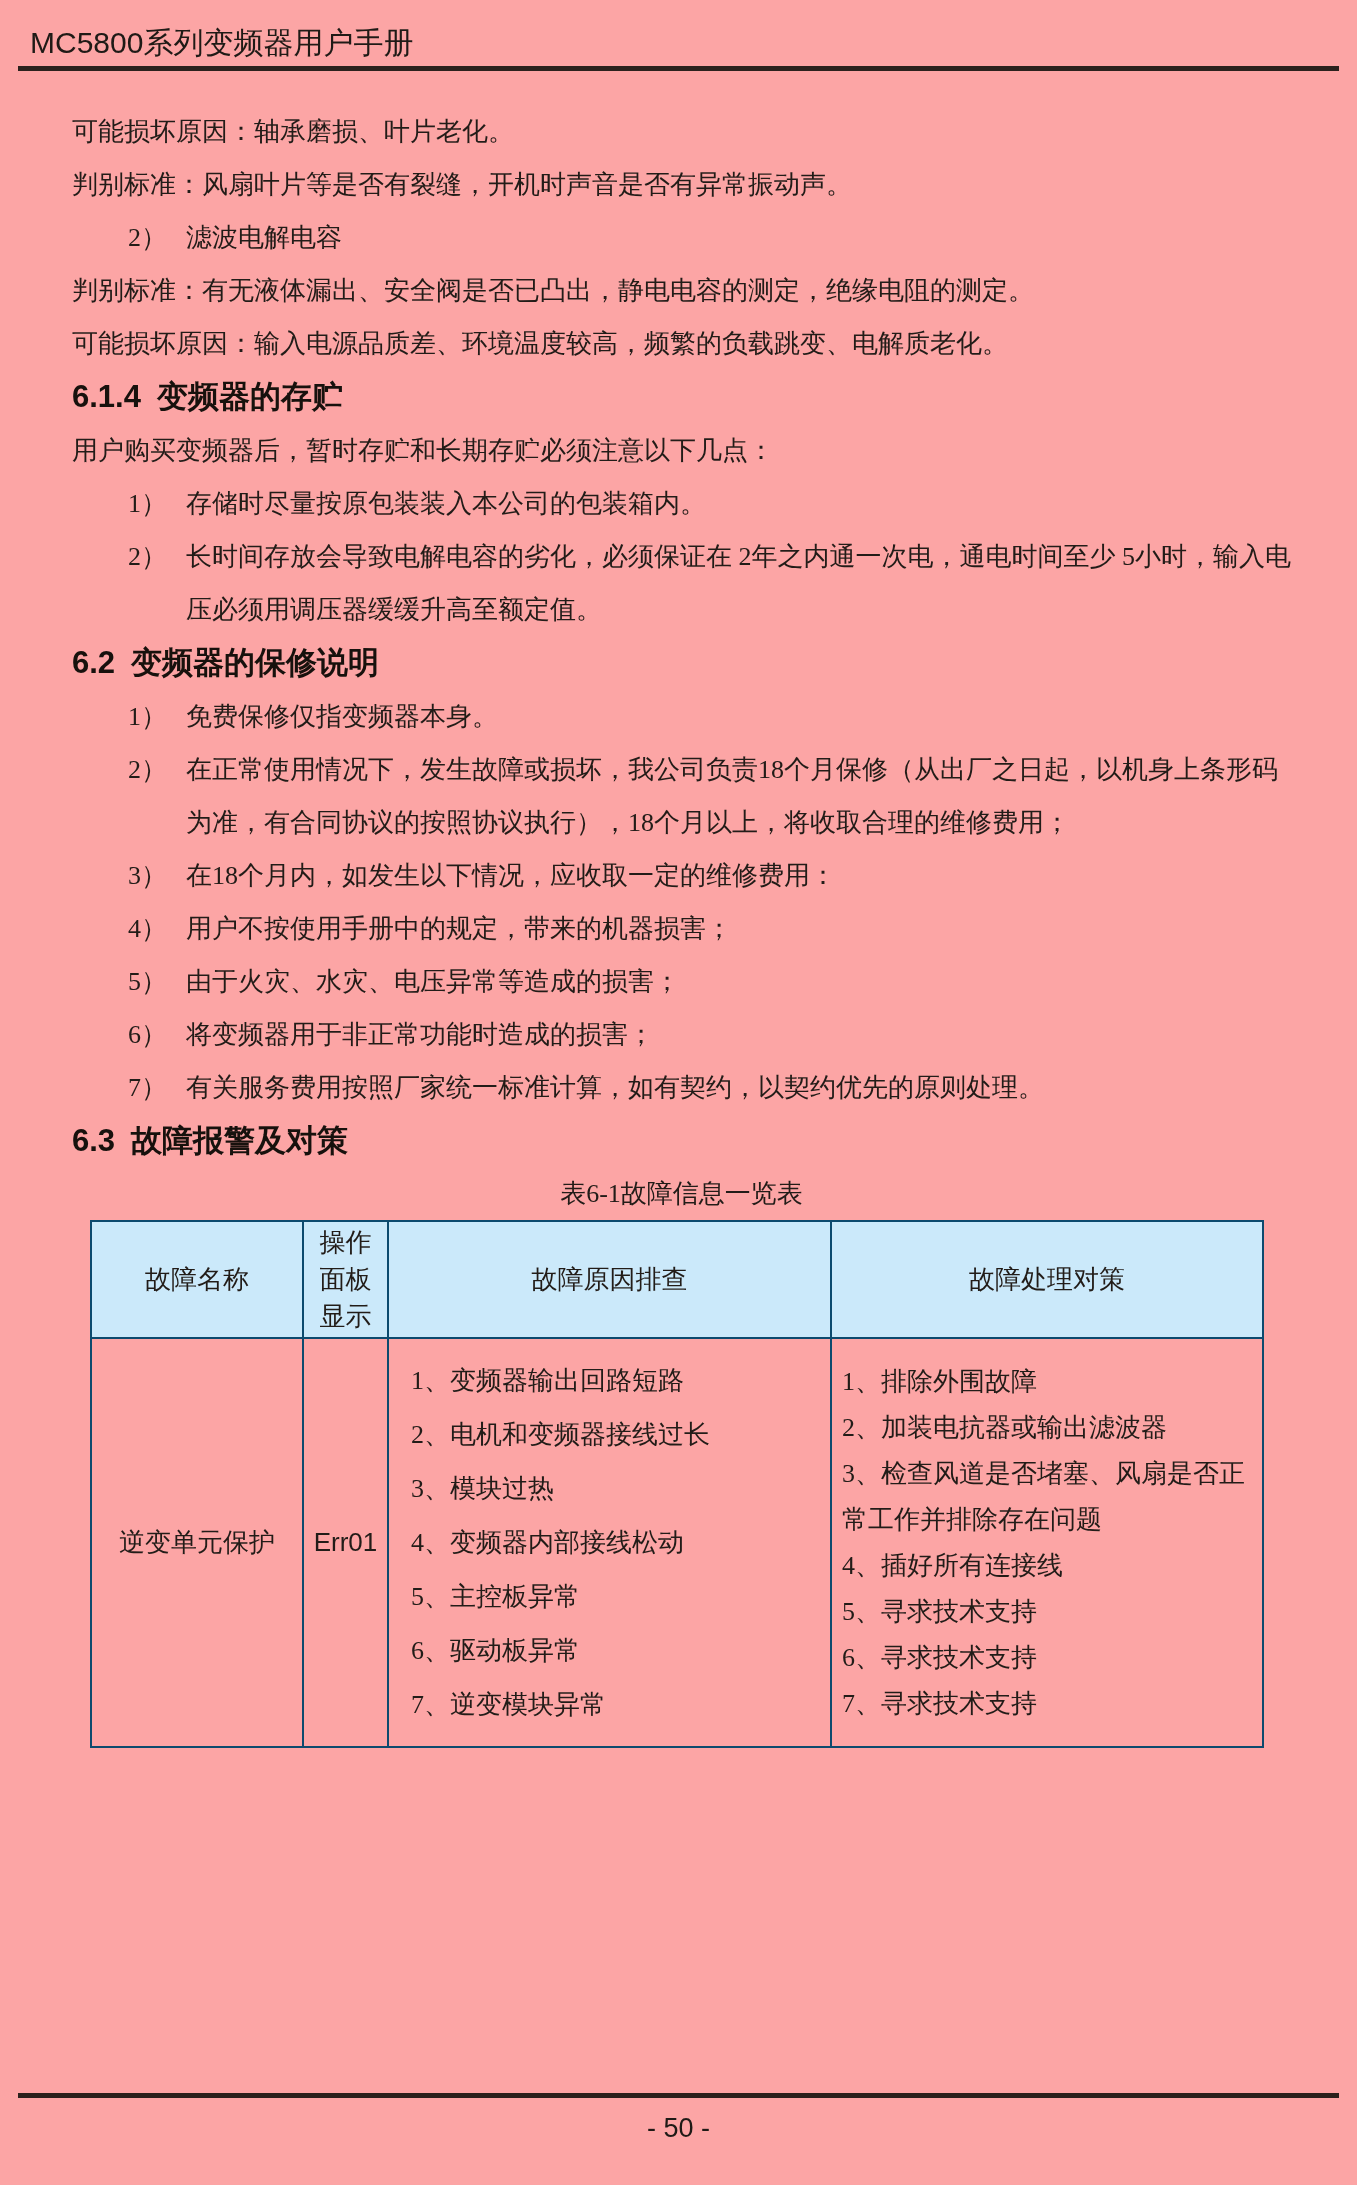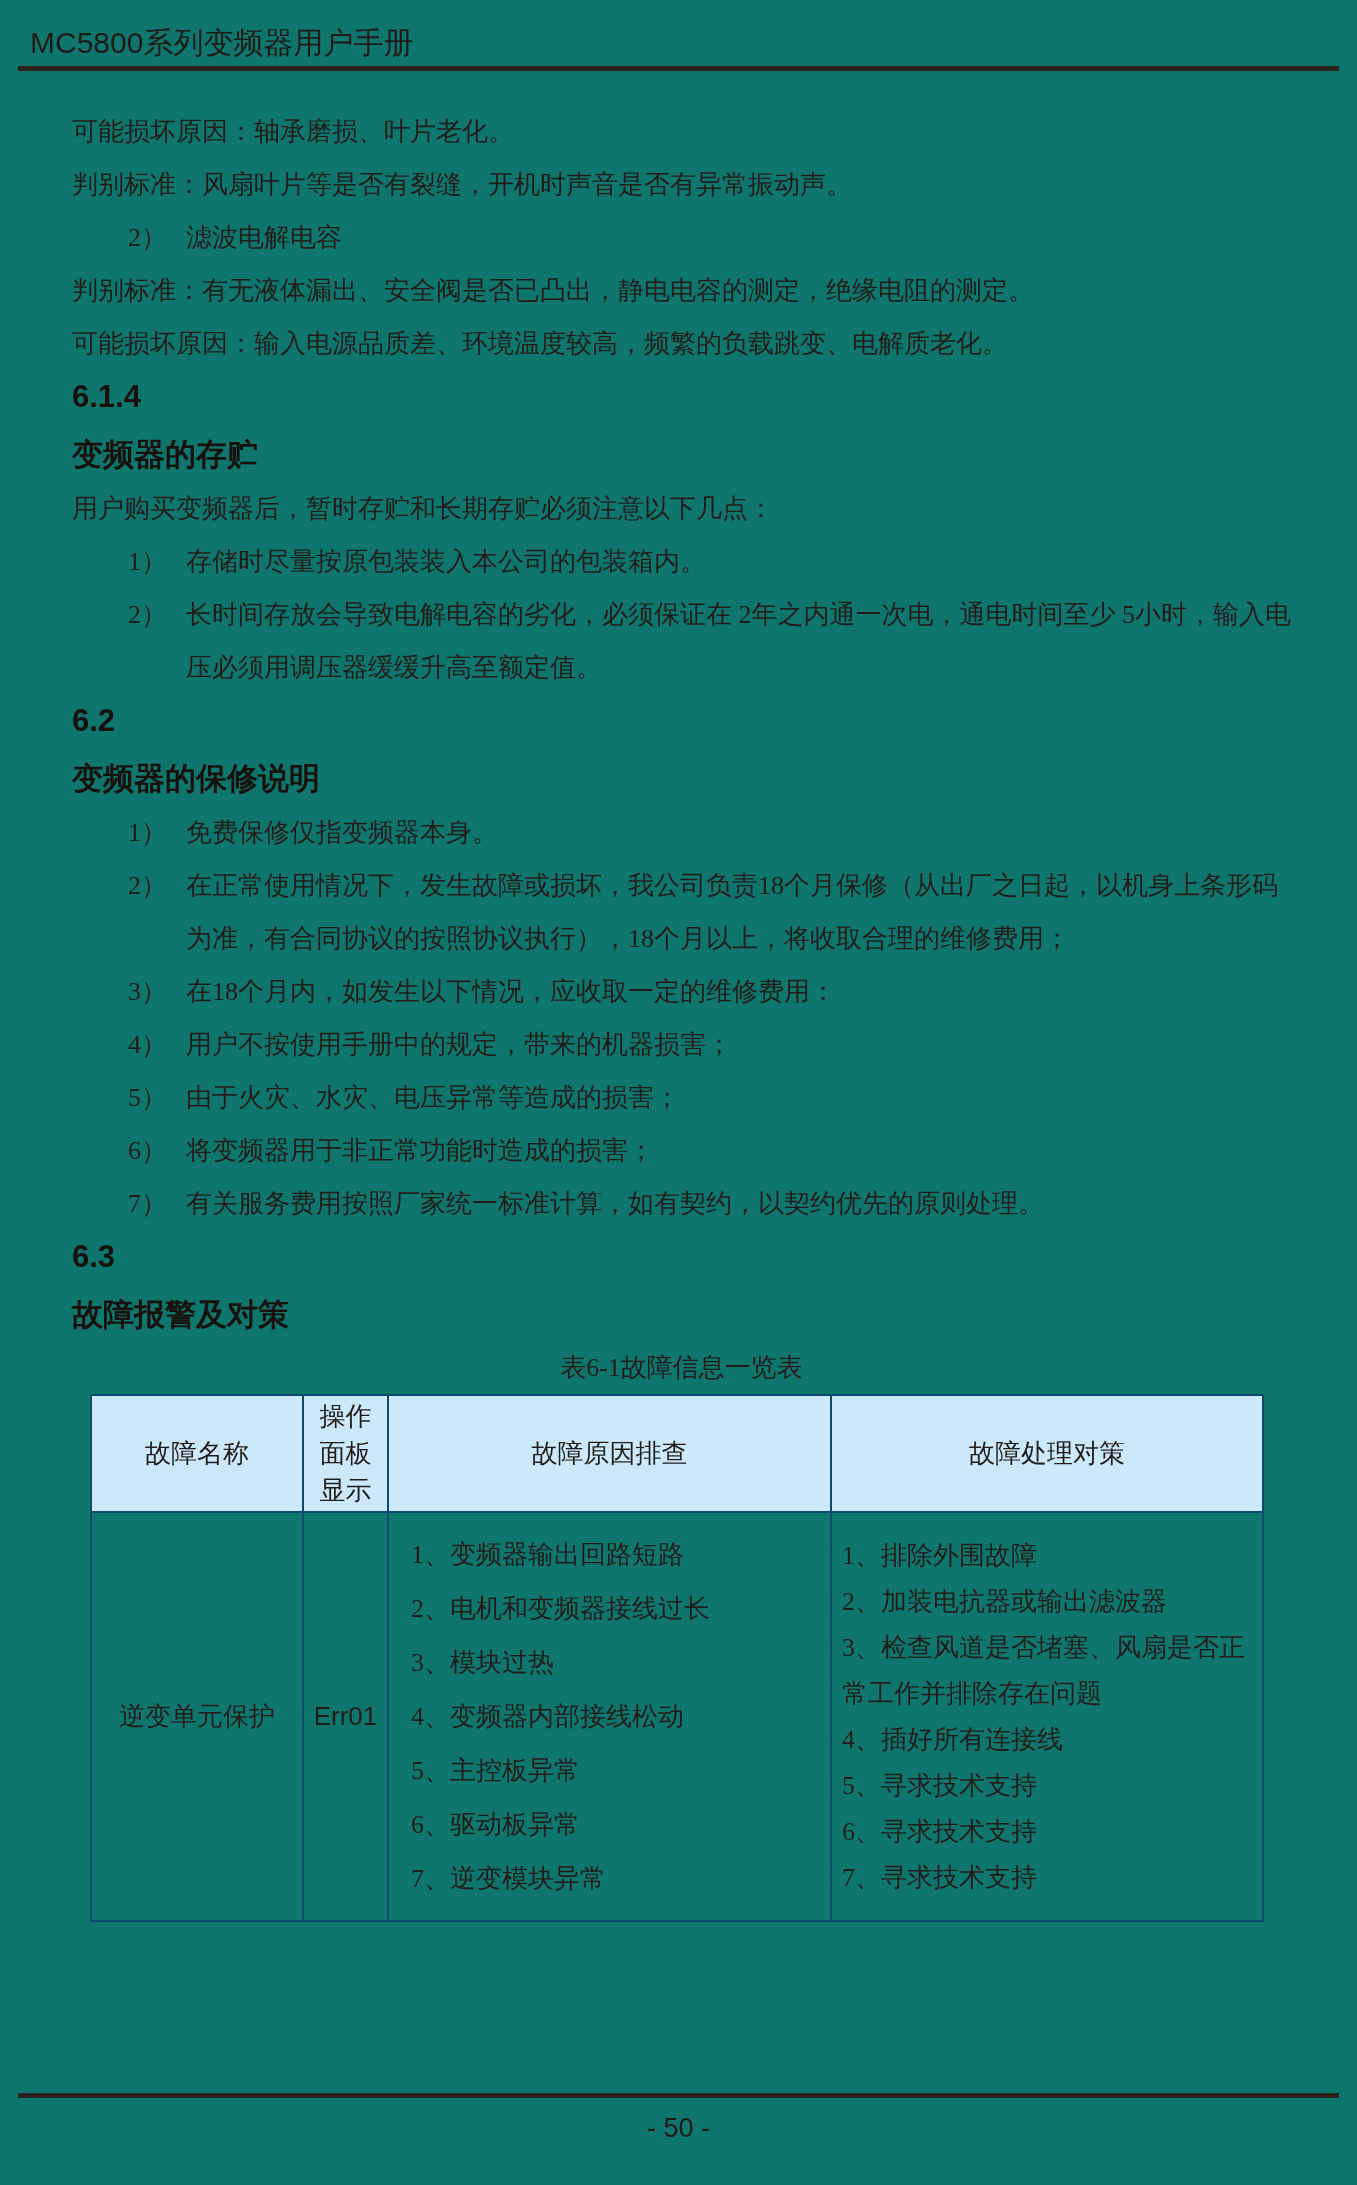--- a/index.html
+++ b/index.html
@@ -1,20 +1,20 @@
 <!DOCTYPE html>
 <html><head>
 <meta charset="utf-8">
 <style>
   html, body { margin: 0; padding: 0; background: #ffffff; }
   .page {
     position: relative;
     width: 1357px;
     height: 2185px;
-    background: #0f766e;
+    background: #fca5a5;
     overflow: hidden;
     color: #221c18;
     font-family: "Liberation Serif", "DejaVu Serif", serif;
   }
   
   .page-header { padding-top: 24px; }
   .header-title {
     margin-left: 30px;
     font-family: "Liberation Sans", "DejaVu Sans", sans-serif;
     font-size: 30px;
@@ -34,21 +34,20 @@
   .num-item .litext { flex: 1 1 auto; }
   .section-heading {
     display: flex;
     gap: 16px;
     margin: 6px 0;
     font-family: "Liberation Sans", "DejaVu Sans", sans-serif;
     font-weight: bold;
     font-size: 31px;
     line-height: 42px;
     color: #17110d;
-    flex-direction: column;
   }
   .para-63 {
     margin: 4px 0 0 0;
     line-height: 45px;
     text-indent: 32px;
     text-align: justify;
   }
   .table-caption {
     margin-top: 12px;
     line-height: 40px;

